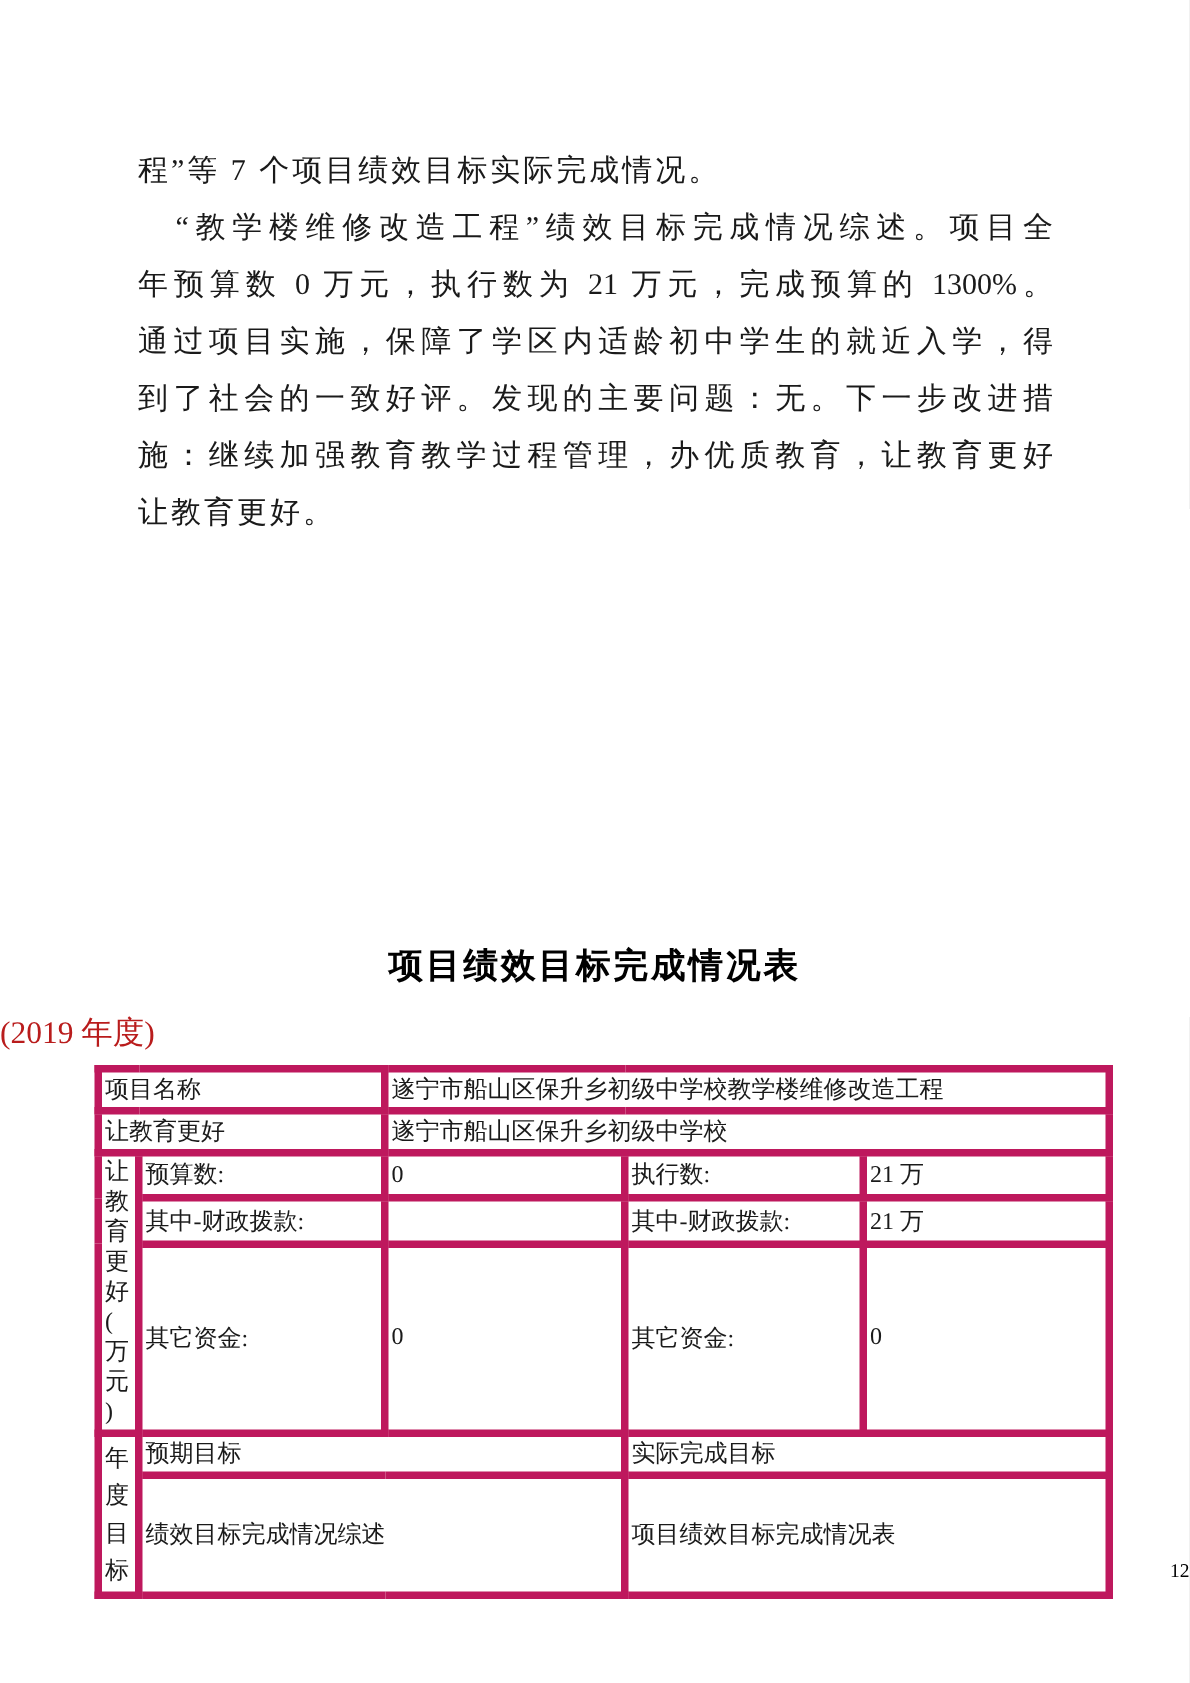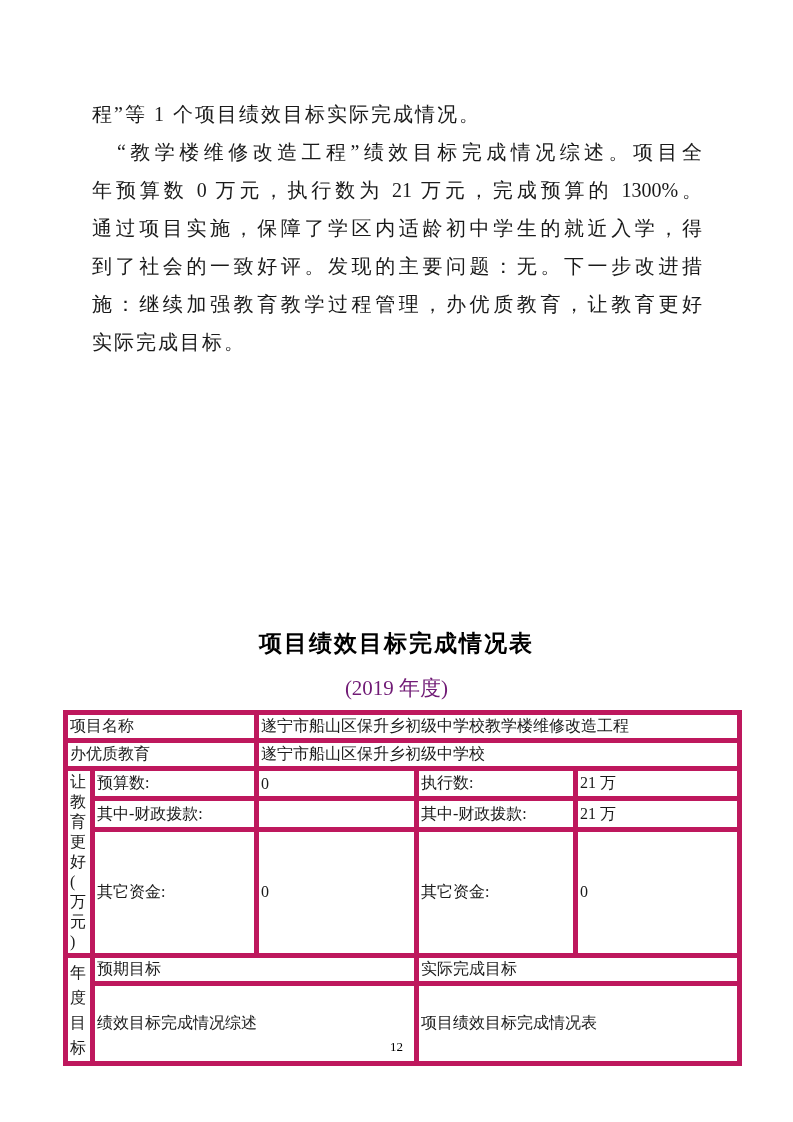--- a/index.html
+++ b/index.html
@@ -44,23 +44,22 @@
     font-weight: 700;
     font-size: 23px;
     letter-spacing: 2px;
     color: #000;
   }
   .doc-subtitle {
     position: absolute;
     top: 674px;
     left: 0;
     width: 100%;
-    text-align: center;
     font-size: 21px;
-    color: #701a75;
+    color: #b91c1c;
   }
   table.perf {
     position: absolute;
     left: 63px;
     top: 710px;
     width: 674px;
     border-collapse: collapse;
     table-layout: fixed;
   }
   table.perf td {
@@ -77,58 +76,58 @@
     word-break: break-all;
     line-break: anywhere;
     font-size: 16px;
   }
   td.vhead.annual { line-height: 25px; }
   .page-num {
     position: absolute;
     top: 1039px;
     left: 0;
     width: 100%;
-    text-align: center;
+    text-align: right;
     font-size: 13px;
     color: #000;
   }
 </style>
 </head>
 <body>
 
 <div class="page">
 
   <div class="body-text">
-    <div class="line">程”等 1 个项目绩效目标实际完成情况。</div>
+    <div class="line">程”等 7 个项目绩效目标实际完成情况。</div>
     <div class="line just indent">“教学楼维修改造工程”绩效目标完成情况综述。项目全</div>
     <div class="line just">年预算数 0 万元，执行数为 21 万元，完成预算的 1300%。</div>
     <div class="line just">通过项目实施，保障了学区内适龄初中学生的就近入学，得</div>
     <div class="line just">到了社会的一致好评。发现的主要问题：无。下一步改进措</div>
     <div class="line just">施：继续加强教育教学过程管理，办优质教育，让教育更好</div>
-    <div class="line">实际完成目标。</div>
+    <div class="line">让教育更好。</div>
   </div>
 
   <div class="doc-title">项目绩效目标完成情况表</div>
   <div class="doc-subtitle">(2019 年度)</div>
 
   <table class="perf">
     <colgroup>
       <col style="width:27px">
       <col style="width:164px">
       <col style="width:160px">
       <col style="width:159px">
       <col style="width:164px">
     </colgroup>
     <tbody>
       <tr style="height:24px">
         <td colspan="2">项目名称</td>
         <td colspan="3">遂宁市船山区保升乡初级中学校教学楼维修改造工程</td>
       </tr>
       <tr style="height:23px">
-        <td colspan="2">办优质教育</td>
+        <td colspan="2">让教育更好</td>
         <td colspan="3">遂宁市船山区保升乡初级中学校</td>
       </tr>
       <tr style="height:23px">
         <td class="vhead" rowspan="3">让教育更好(万元)</td>
         <td>预算数:</td>
         <td>0</td>
         <td>执行数:</td>
         <td>21 万</td>
       </tr>
       <tr style="height:23px">

